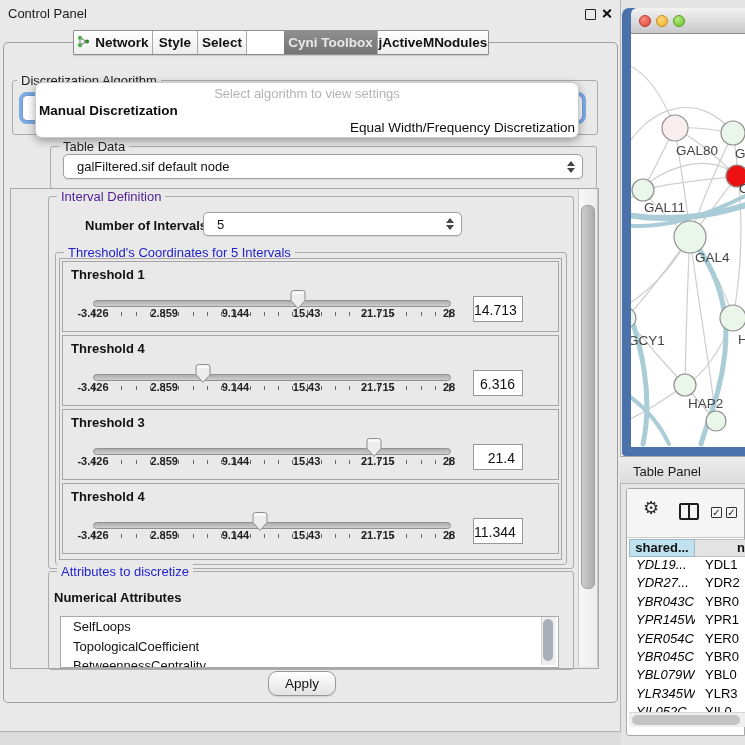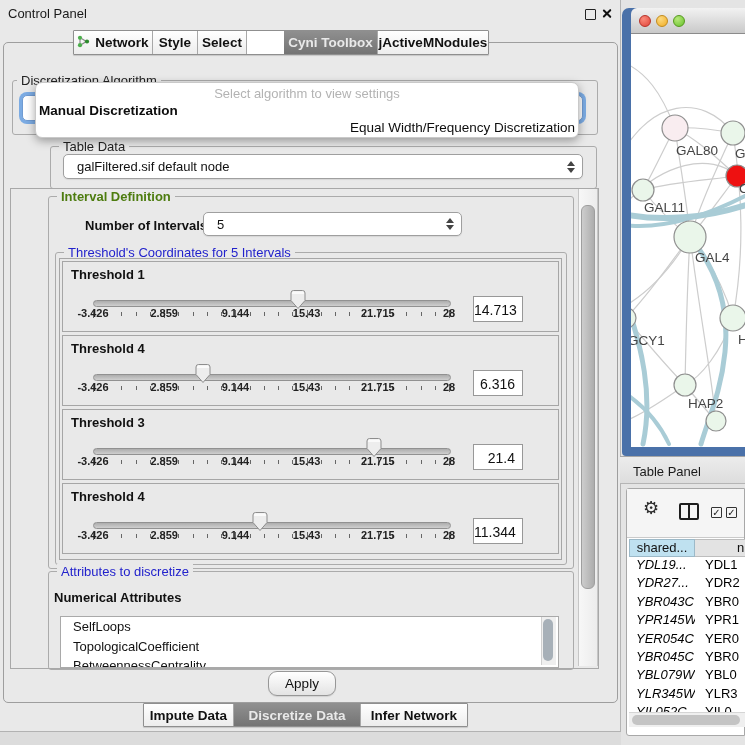--- a/index.html
+++ b/index.html
@@ -27,21 +27,21 @@
        background:linear-gradient(#ffffff,#ededed);border-right:1px solid #a8a8a8;}
   .seg:last-child{border-right:none;}
   .seg.sel{background:linear-gradient(#8f8f8f,#747474);color:#e9e9e9;}
   .top-tabs{left:73px;top:30px;height:23px;}
   .bottom-tabs{left:143px;top:703px;height:22px;}
 
   
   .group{border:1px solid #ababab;border-radius:3px;}
   .gtitle{position:absolute;top:-8px;left:8px;background:#e9e9e9;padding:0 4px;font-size:13px;white-space:nowrap;}
   .gtitle.dark{color:#222;}
-  .gtitle.green{color:#4d7c0f;font-weight:bold;}
+  .gtitle.green{color:#4c1d95;}
   .gtitle.blue{color:#2222cc;}
 
   
   .combo{position:absolute;background:#fff;border:1px solid #9f9f9f;border-radius:5px;font-size:13px;color:#111;
          display:flex;align-items:center;padding-left:13px;box-shadow:0 1px 1px rgba(0,0,0,.08);}
   .combo .stepper{position:absolute;right:7px;top:50%;transform:translateY(-50%);display:flex;flex-direction:column;gap:2px;}
   .arr-up{width:0;height:0;border-left:4px solid transparent;border-right:4px solid transparent;border-bottom:5px solid #444;}
   .arr-dn{width:0;height:0;border-left:4px solid transparent;border-right:4px solid transparent;border-top:5px solid #444;}
   .combo.focusring{box-shadow:0 0 0 3px rgba(95,155,225,.8);border-color:#6f9bd2;}
 
@@ -105,21 +105,21 @@
   .tp-bar{left:620px;top:456px;width:125px;height:28px;background:linear-gradient(#ececec,#dddddd);
           border-top:1px solid #a6a6a6;border-bottom:1px solid #b5b5b5;box-sizing:border-box;}
   .tp-title{position:absolute;left:13px;top:7px;font-size:13px;color:#1a1a1a;}
 
   .tp-box{left:626px;top:488px;width:119px;height:248px;background:#fff;border:1px solid #a8a8a8;border-radius:3px 0 0 3px;box-sizing:border-box;}
   .tp-toolbar{position:absolute;left:0;top:0;width:100%;height:49px;background:#f5f5f5;border-bottom:1px solid #cacaca;box-sizing:border-box;}
   .gear-icon{position:absolute;left:16px;top:10px;font-size:18px;font-weight:bold;color:#2c2c2c;font-family:"DejaVu Sans",sans-serif;line-height:1;}
   .cols-icon{position:absolute;left:52px;top:14px;width:20px;height:17px;border:2px solid #1d1d1d;border-radius:2px;box-sizing:border-box;}
   .cols-icon::before{content:"";position:absolute;left:7px;top:0;width:2px;height:13px;background:#1d1d1d;}
   .chk-icon{position:absolute;top:18px;width:11px;height:11px;border:1.4px solid #333;border-radius:1px;font-size:10px;line-height:9px;text-align:center;color:#222;box-sizing:border-box;}
-  .tp-header{position:absolute;left:2px;top:50px;width:117px;height:18px;display:flex;font-size:13px;color:#111;}
+  .tp-header{position:absolute;left:2px;top:50px;width:117px;height:18px;display:flex;font-size:13px;color:#111;font-weight:bold;}
   .tp-h1{width:66px;background:#bfe1f0;border:1px solid #9cb9c8;text-align:center;line-height:16px;box-sizing:border-box;}
   .tp-h2{width:51px;background:#e3e3e3;border:1px solid #bdbdbd;border-left:none;line-height:16px;padding-left:42px;box-sizing:border-box;}
   .tp-rows{position:absolute;left:2px;top:68px;width:117px;height:155px;overflow:hidden;background:#fff;}
   .tp-row{display:flex;height:18.4px;font-size:13px;color:#000;}
   .tp-c1{width:66px;padding-left:7px;box-sizing:border-box;white-space:nowrap;overflow:hidden;font-style:italic;}
   .tp-c2{width:51px;padding-left:10px;box-sizing:border-box;white-space:nowrap;overflow:hidden;}
   .tp-hsb{position:absolute;left:2px;top:223px;width:117px;height:15px;background:#efefef;border-top:1px solid #d5d5d5;box-sizing:border-box;}
   .tp-hsb-thumb{position:absolute;left:3px;top:2px;width:108px;height:10px;background:#c4c4c4;border-radius:5px;}
 
   .net-icon{display:inline-block;}
@@ -403,31 +403,20 @@
   <div class="abs attr-list" id="attr-list">
       <div class="attr-item">SelfLoops</div>
       <div class="attr-item">TopologicalCoefficient</div>
       <div class="attr-item">BetweennessCentrality</div>
     </div>
   <div class="abs attr-sb-track"></div>
   <div class="abs attr-sb-thumb"></div>
 
   <div class="abs apply-btn">Apply</div>
 
-  <div class="abs seg-group bottom-tabs">
-    <div class="seg" style="width:89px;">
-      <span>Impute Data</span>
-    </div>
-    <div class="seg sel" style="width:126px;">
-      <span>Discretize Data</span>
-    </div>
-    <div class="seg" style="width:106px;">
-      <span>Infer Network</span>
-    </div>
-  </div>
 
   <div class="abs popup">
     <div class="popup-hint">Select algorithm to view settings</div>
     <div class="popup-opt b">Manual Discretization</div>
     <div class="popup-opt n">Equal Width/Frequency Discretization</div>
   </div>
 
   <div class="abs net-window">
     <div class="net-titlebar">
       <span class="light red"></span>

